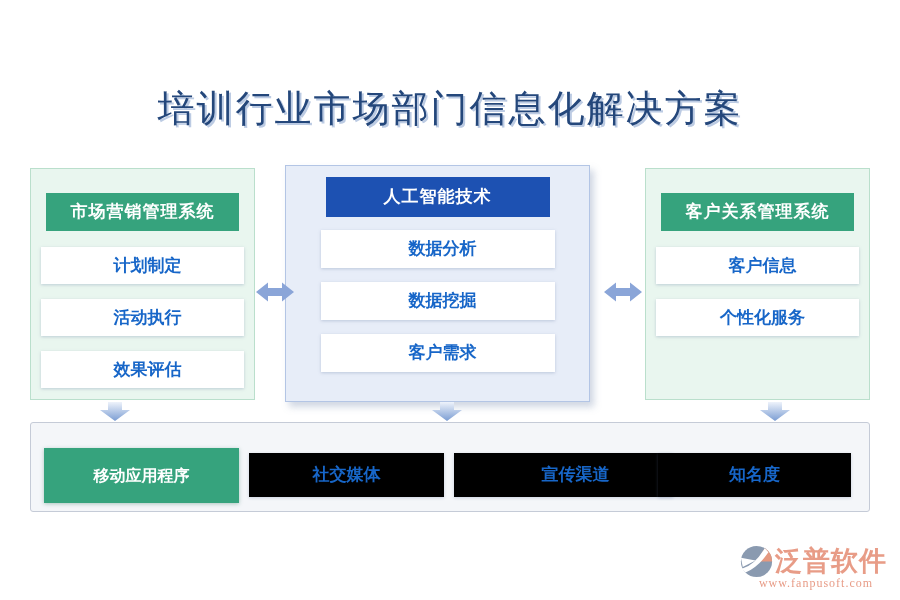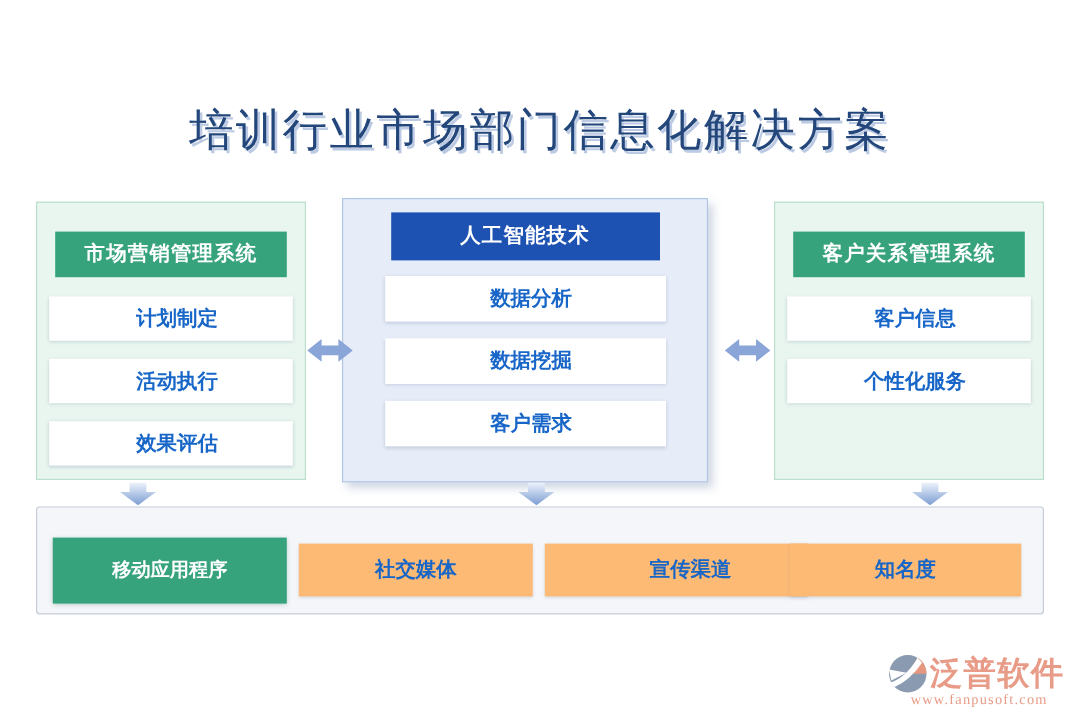--- a/index.html
+++ b/index.html
@@ -59,21 +59,21 @@
   .v-arrow.a3{left:757px;}
 
   
   .bottom-bar{
     position:absolute;left:30px;top:422px;width:840px;height:90px;
     background:#f4f6f9;border:1px solid #c5cbd7;border-radius:3px;box-sizing:border-box;
   }
   .bb-item{
     position:absolute;text-align:center;
     color:#1766c8;font-size:17px;font-weight:bold;
-    background:#fdba74;box-shadow:0 1px 3px rgba(110,130,165,.3);
+    background:#000000;box-shadow:0 1px 3px rgba(110,130,165,.3);
   }
   .bb-item.green{
     left:13px;top:25px;width:195px;height:55px;line-height:55px;
     background:#36a37d;color:#ffffff;font-size:16px;box-shadow:0 1px 4px rgba(40,110,85,.35);
   }
   .bb-item.w1{left:218px;top:30px;width:195px;height:44px;line-height:44px;}
   .bb-item.w2{left:423px;top:30px;width:195px;height:44px;line-height:44px;padding-left:24px;}
   .bb-item.w3{left:627px;top:30px;width:193px;height:44px;line-height:44px;}
 
   

